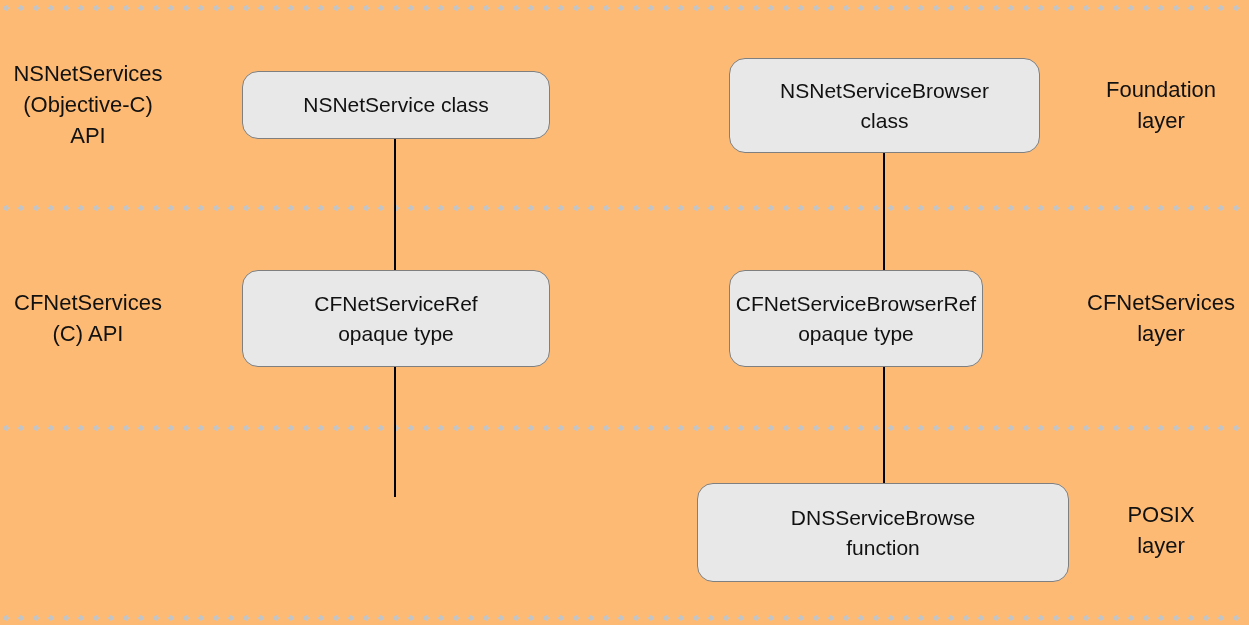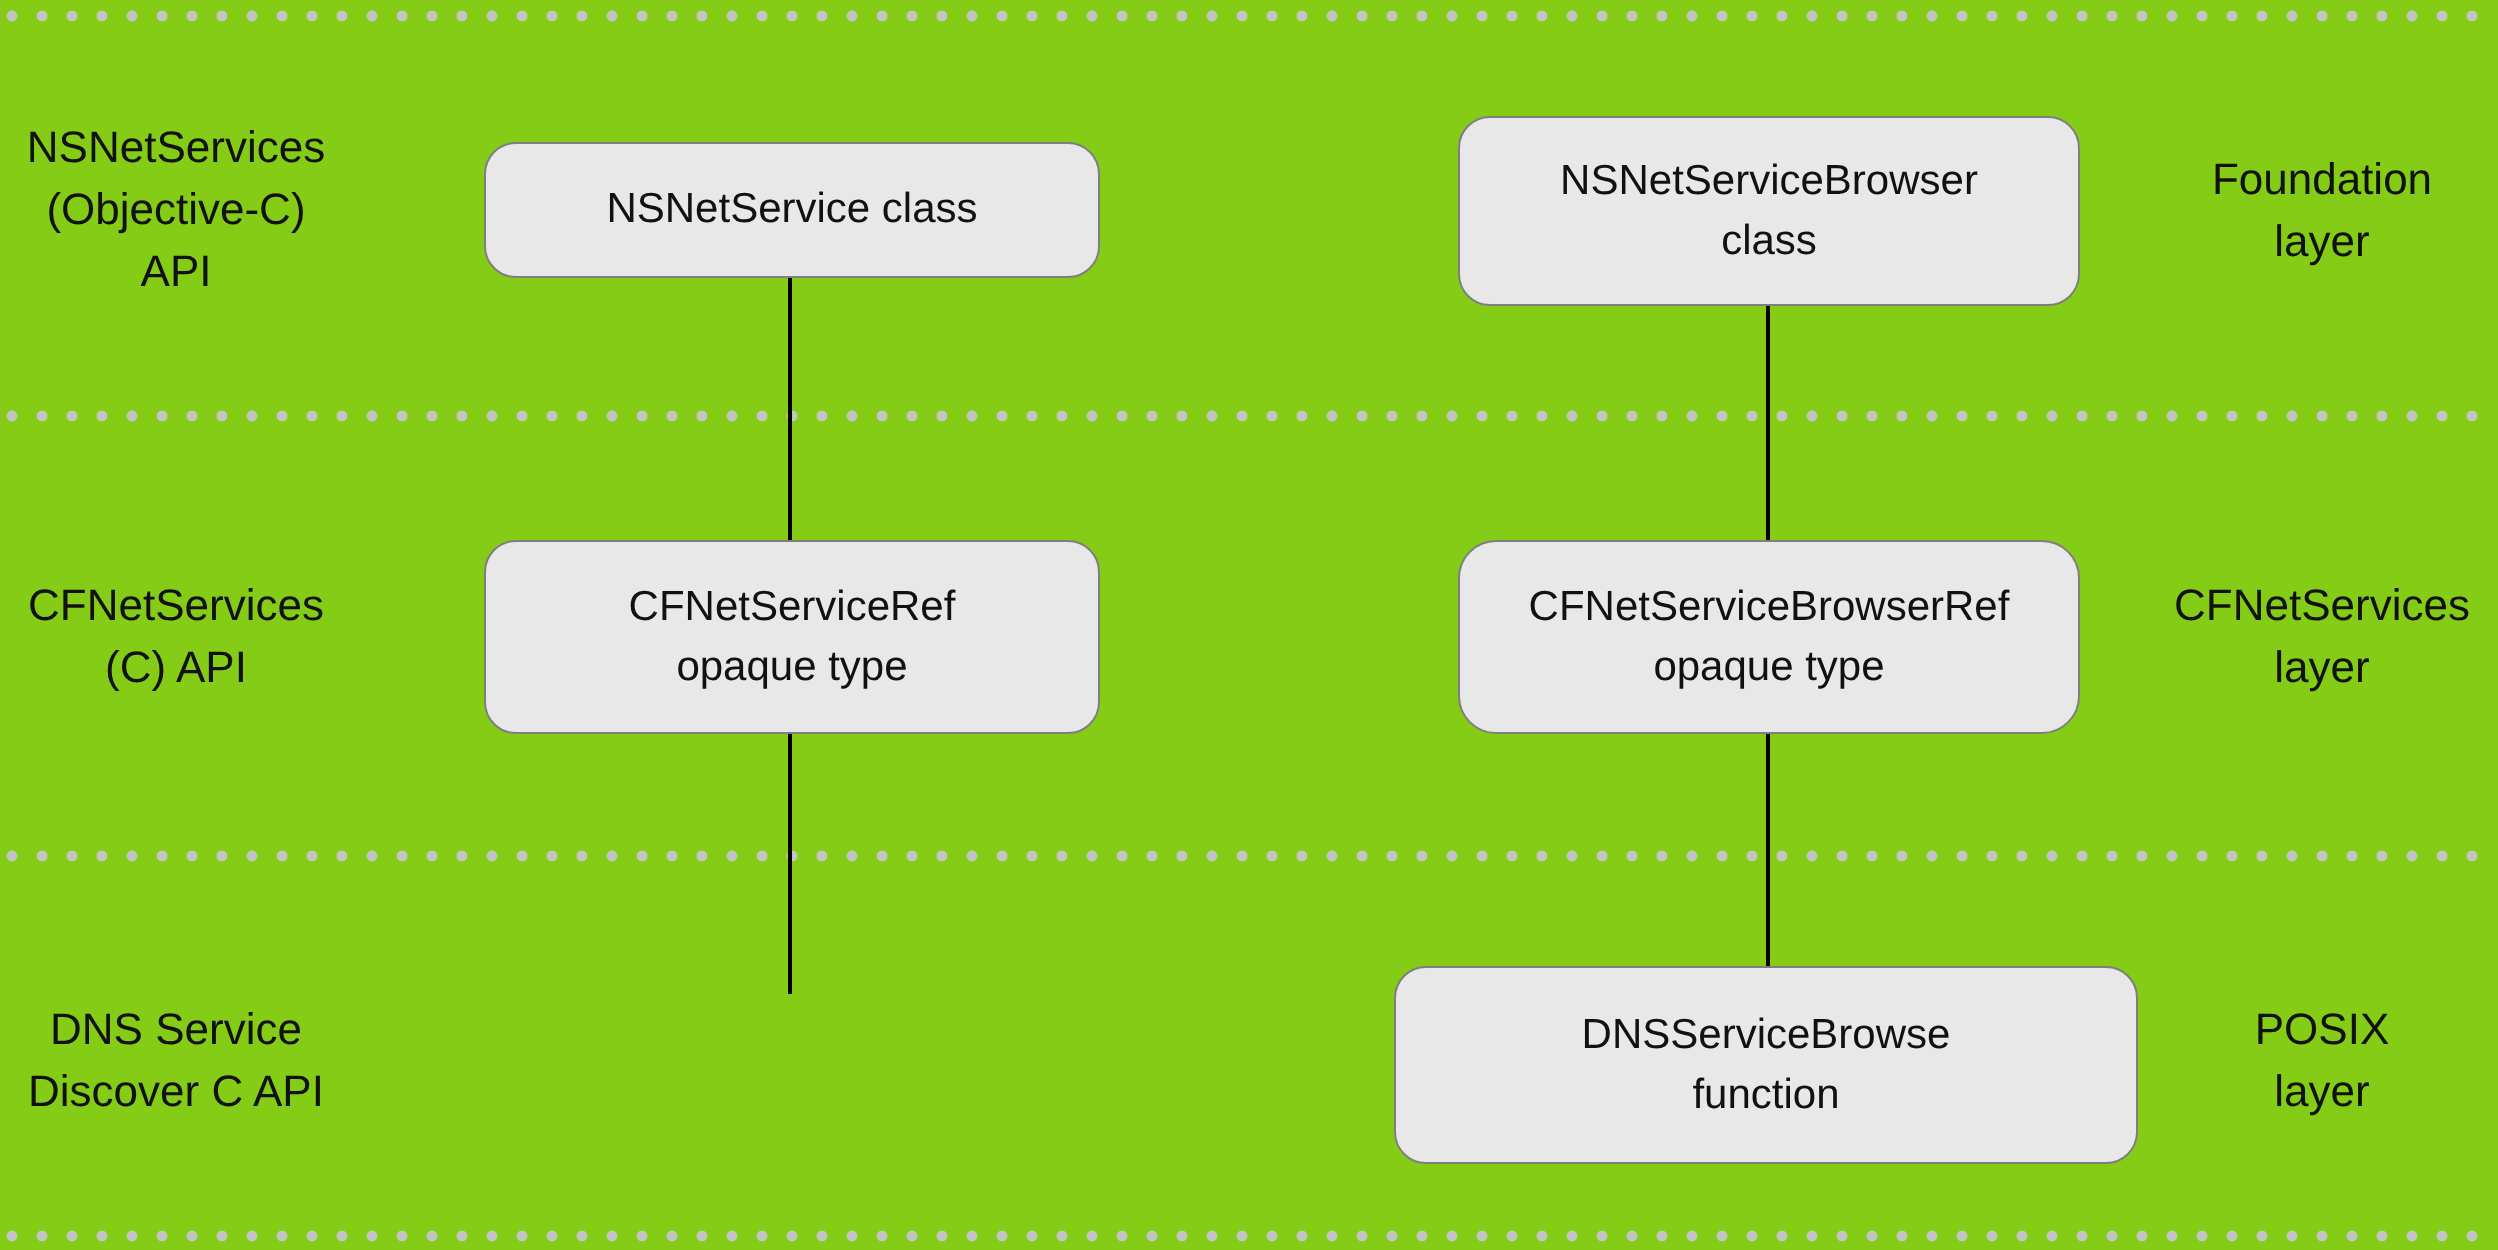--- a/index.html
+++ b/index.html
@@ -1,20 +1,20 @@
 <!DOCTYPE html>
 <html style="--box-fill: #e8e8e8; --box-border: #7f7f7f; --dot-color: #c4c4c4; --connector-color: #000000;"><head>
 <meta charset="utf-8">
 <style>
   html, body { margin: 0; padding: 0; background: #ffffff; }
   .canvas {
     position: relative;
     width: 1249px;
     height: 625px;
-    background: #84cc16;
+    background: #fdba74;
     font-family: "Liberation Sans", sans-serif;
     color: #111111;
     overflow: hidden;
   }
   .dotline {
     position: absolute;
     left: 3px;
     width: 1244px;
     height: 6px;
     background-image: radial-gradient(circle at 3px 3px, var(--dot-color, #c4c4c4) 2.5px, rgba(0,0,0,0) 2.9px);
@@ -61,33 +61,31 @@
   <div class="connector" style="left: 394px; top: 139px; height: 131px;"></div>
   <div class="connector" style="left: 883px; top: 153px; height: 117px;"></div>
   <div class="connector" style="left: 394px; top: 367px; height: 130px;"></div>
   <div class="connector" style="left: 883px; top: 367px; height: 116px;"></div>
 
   <div class="side-label" style="left: 0px; top: 58px;  width: 176px;">NSNetServices
 (Objective-C)
 API</div>
   <div class="side-label" style="left: 0px; top: 287px; width: 176px;">CFNetServices
 (C) API</div>
-  <div class="side-label" style="left: 0px; top: 499px; width: 176px;">DNS Service
-Discover C API</div>
 
   <div class="side-label" style="left: 1061px; top: 74px;  width: 200px;">Foundation
 layer</div>
   <div class="side-label" style="left: 1061px; top: 287px; width: 200px;">CFNetServices
 layer</div>
   <div class="side-label" style="left: 1061px; top: 499px; width: 200px;">POSIX
 layer</div>
 
   <div class="node-box" style="left: 729px; top: 58px;  width: 311px; height: 95px;">NSNetServiceBrowser
 class</div>
   <div class="node-box" style="left: 242px; top: 71px;  width: 308px; height: 68px;">NSNetService class</div>
   <div class="node-box" style="left: 242px; top: 270px; width: 308px; height: 97px; text-align: center;">CFNetServiceRef
 opaque type</div>
-  <div class="node-box" style="left: 729px; top: 270px; width: 311px; height: 97px; border-radius: 19px;">CFNetServiceBrowserRef
+  <div class="node-box" style="left: 729px; top: 270px; width: 254px; height: 97px;">CFNetServiceBrowserRef
 opaque type</div>
   <div class="node-box" style="left: 697px; top: 483px; width: 372px; height: 99px;">DNSServiceBrowse
 function</div>
 
 </div>
 
 </body></html>

